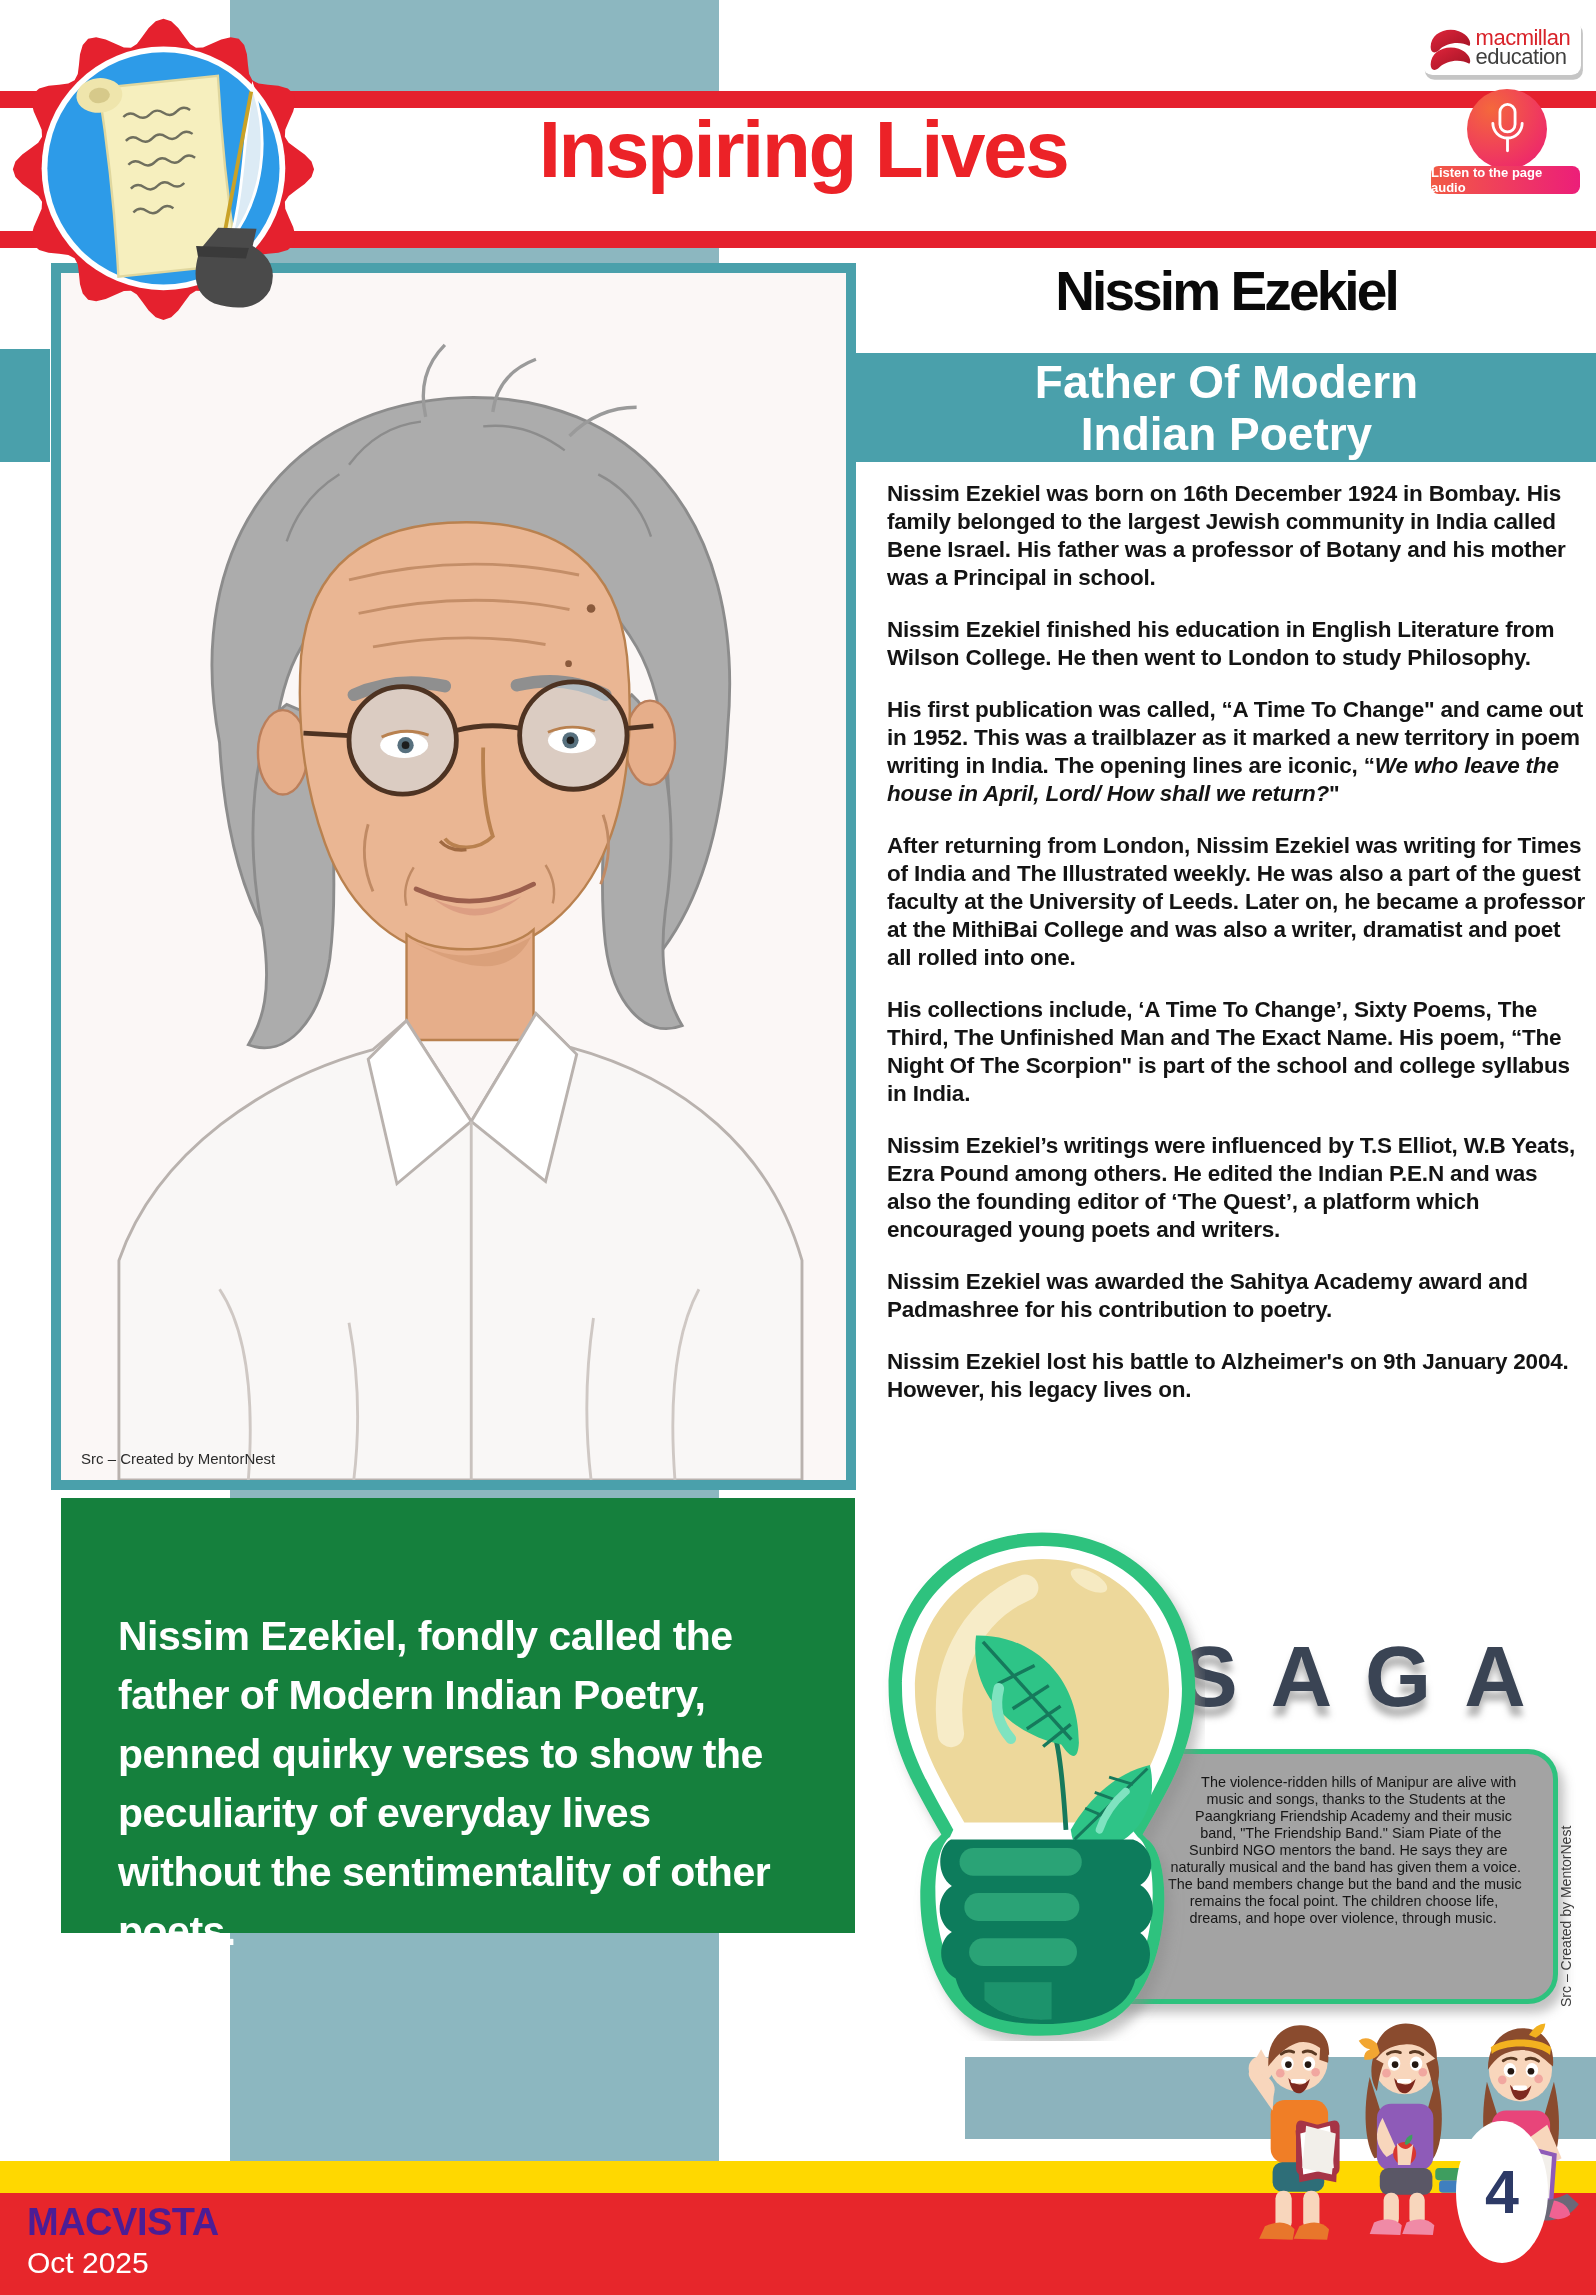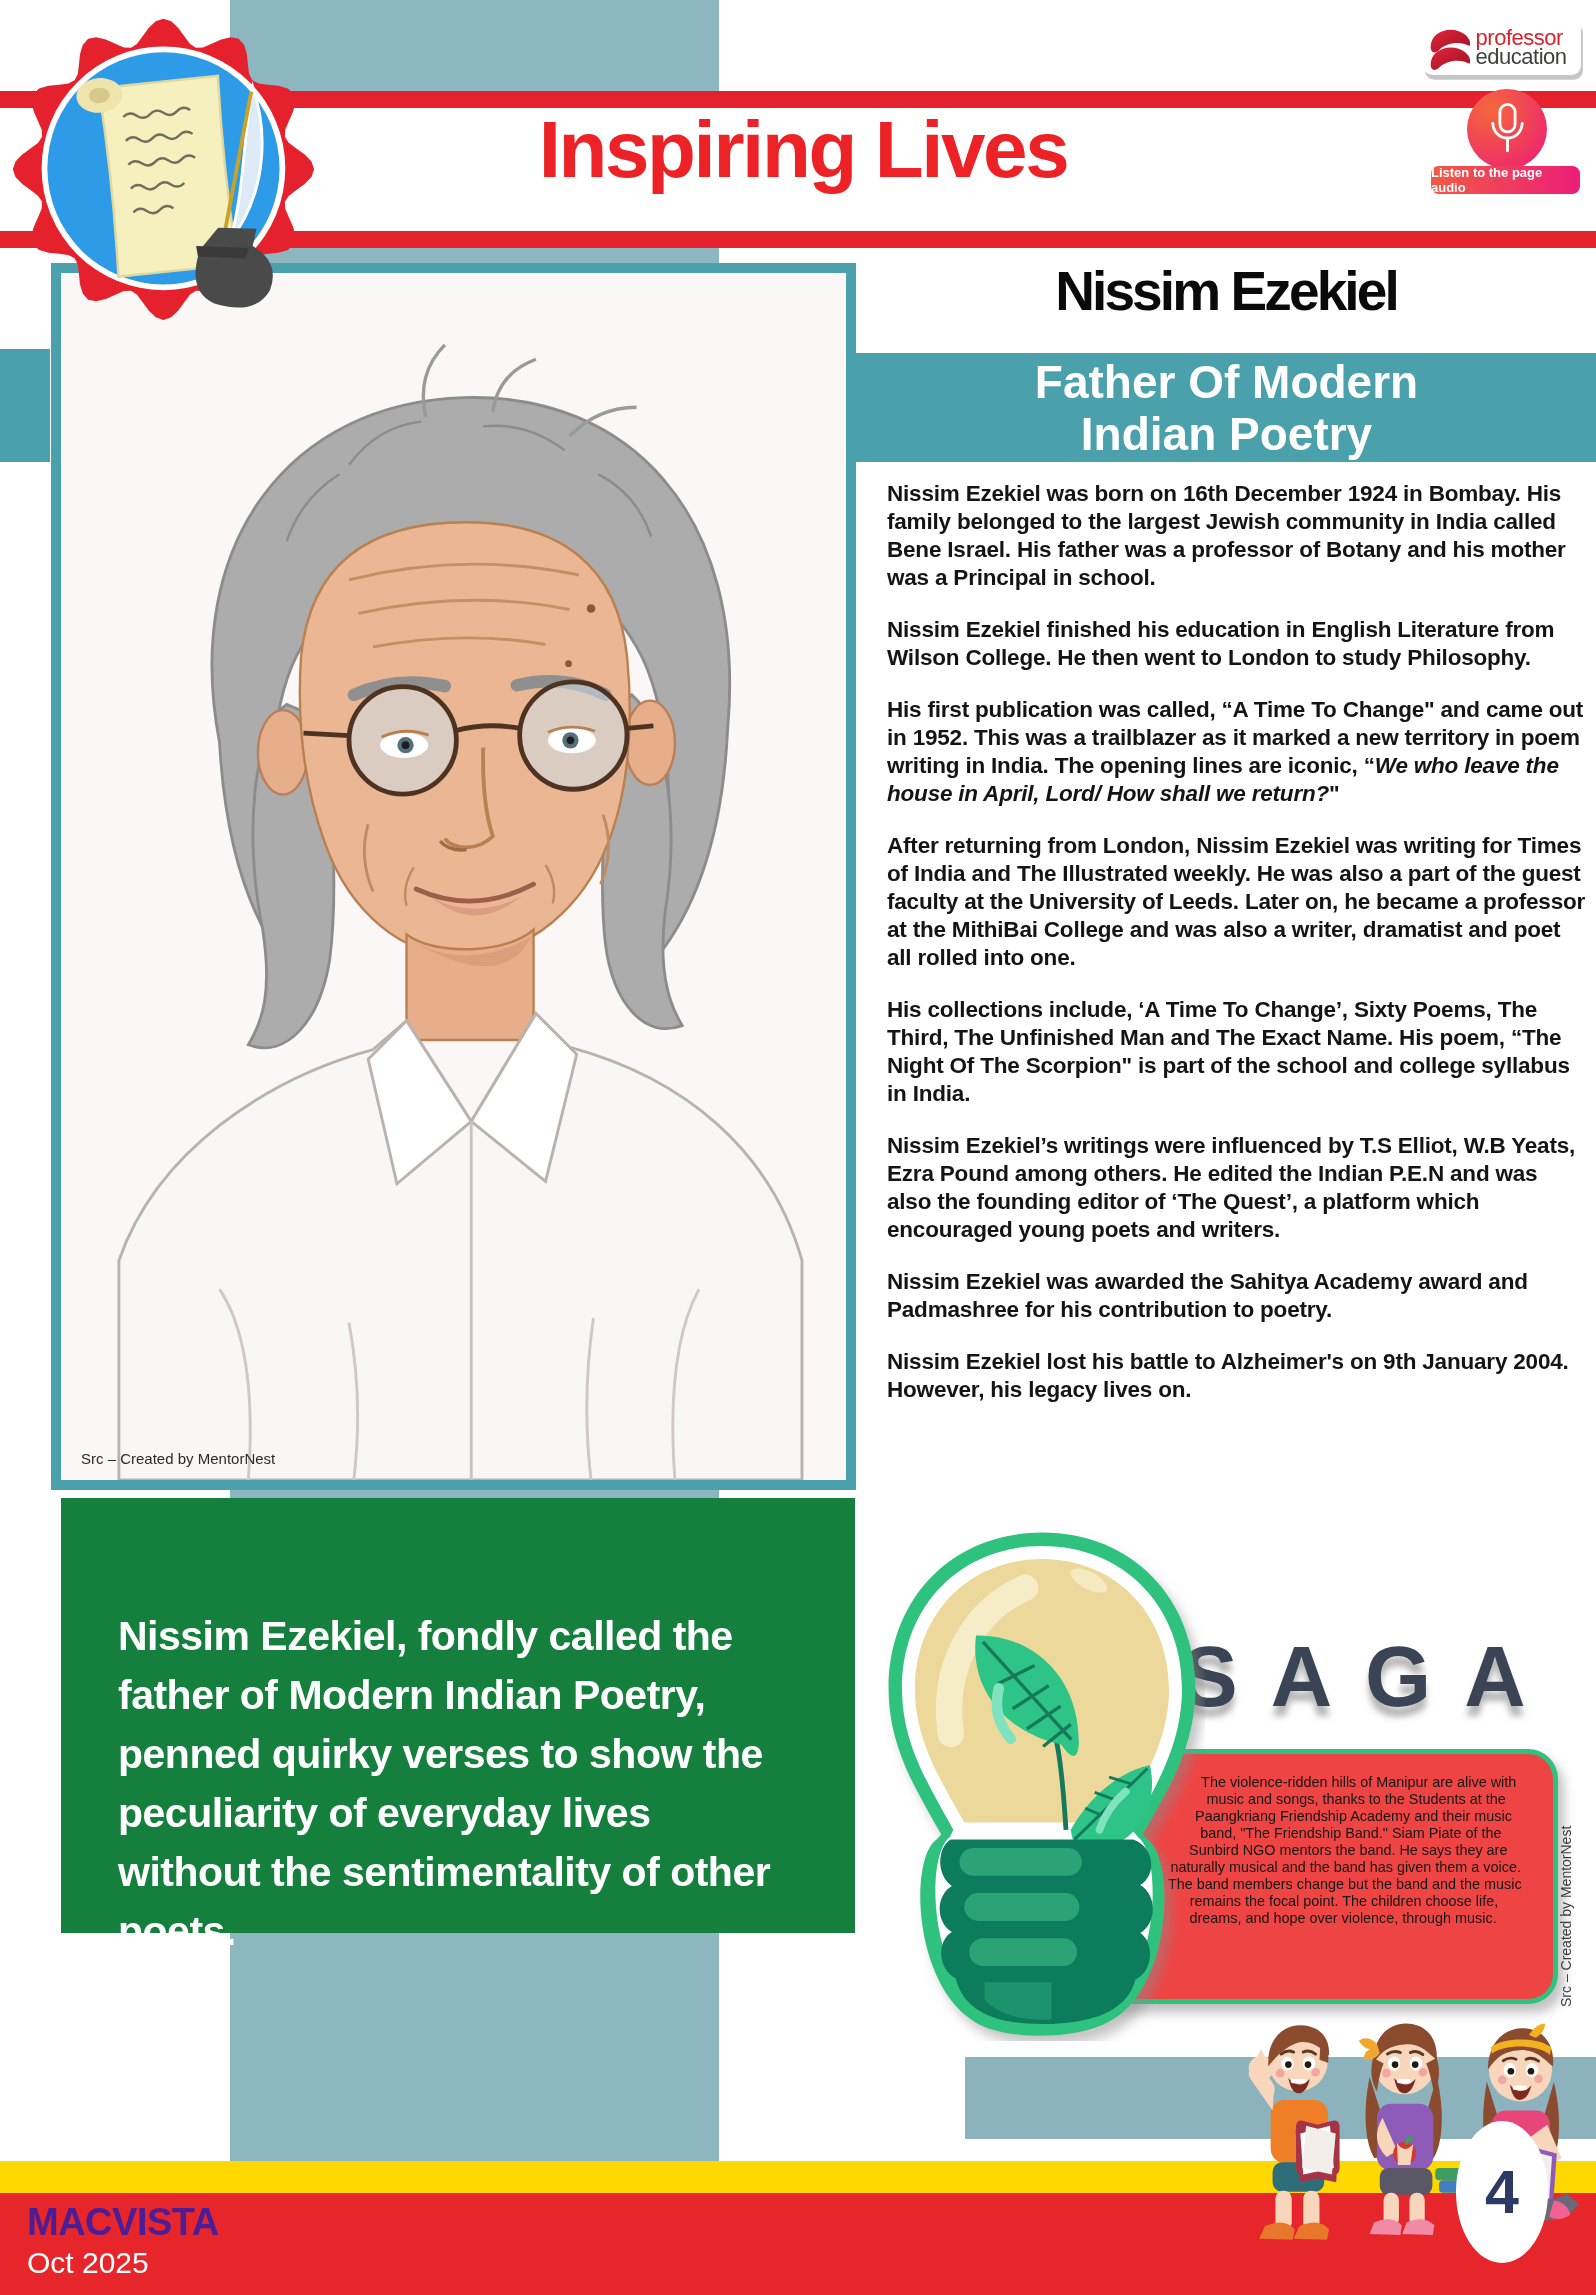--- a/index.html
+++ b/index.html
@@ -46,21 +46,21 @@
   .person-title{position:absolute;left:862px;top:259px;width:728px;text-align:center;
      font-size:55px;font-weight:800;letter-spacing:-2.9px;color:#0a0a0a;z-index:2;}
   .subtitle-band{position:absolute;left:856px;top:353px;width:741px;height:109px;background:#4AA0AB;z-index:2;
      display:flex;flex-direction:column;align-items:center;justify-content:center;}
   .subtitle-band div{color:#fff;font-size:46px;font-weight:700;line-height:52px;}
   .bio{position:absolute;left:887px;top:480px;width:700px;z-index:2;}
   .bio p{margin:0 0 24px 0;font-size:22.5px;line-height:28px;font-weight:700;color:#141414;letter-spacing:-0.2px;}
   .bio .ital{font-style:italic;}
 
   
-  .saga-box{position:absolute;left:960px;top:1749px;width:598px;height:255px;background:#ef4444;
+  .saga-box{position:absolute;left:960px;top:1749px;width:598px;height:255px;background:#a3a3a3;
      border:5.3px solid #2EC27E;border-radius:30px;z-index:2;padding:20px 31px 9.6px 14.4px;
      box-shadow:5.7px 8.6px 10.5px rgba(120,120,120,.45);}
   .bulb-spacer{float:left;width:216px;height:211px;
      shape-outside:polygon(0 0,100% 0,88% 40%,82% 100%,0 100%);}
   .saga-body{font-size:14.4px;line-height:17px;color:#161616;text-align:center;font-family:"Liberation Sans",sans-serif;}
   .saga-title1{position:absolute;left:1176px;top:1575px;width:383px;font-size:51px;font-weight:700;
      color:#18A266;letter-spacing:0px;z-index:3;text-shadow:0 8.6px 6.7px rgba(110,110,110,.5);}
   .saga-title2{position:absolute;left:1181px;top:1628px;width:383px;font-size:85px;font-weight:800;
      color:#3A4454;letter-spacing:33px;z-index:3;text-shadow:0 9.6px 6.7px rgba(110,110,110,.5);}
   .bulb{position:absolute;left:879px;top:1523px;width:326px;height:517px;z-index:4;}
@@ -122,21 +122,21 @@
       <defs>
           <linearGradient id="mg" x1="0" y1="0" x2="1" y2="1">
         <stop offset="0" stop-color="#E0253B"></stop>
             <stop offset="1" stop-color="#9E1224"></stop>
           </linearGradient>
         </defs>
       <path d="M6 52 C6 22 40 6 70 16 C92 24 100 42 94 50 C74 38 42 42 26 58 C16 68 6 66 6 52 Z" fill="url(#mg)"></path>
       <path d="M6 92 C6 62 40 46 70 56 C92 64 100 82 94 90 C74 78 42 82 26 98 C16 108 6 106 6 92 Z" fill="url(#mg)"></path>
     </svg>
     <div class="brand-text">
-      <div class="brand-line1">professor</div>
+      <div class="brand-line1">macmillan</div>
       <div class="brand-line2">education</div>
     </div>
   </div>
 
   <div class="audio-circle">
     <svg width="35" height="53" viewBox="0 0 74 110">
       <rect x="21" y="2" width="32" height="58" rx="16" fill="none" stroke="#ffffff" stroke-width="6"></rect>
       <path d="M6 42 a 31 31 0 0 0 62 0" fill="none" stroke="#ffffff" stroke-width="6" stroke-linecap="round"></path>
       <line x1="37" y1="74" x2="37" y2="100" stroke="#ffffff" stroke-width="6" stroke-linecap="round"></line>
     </svg>

